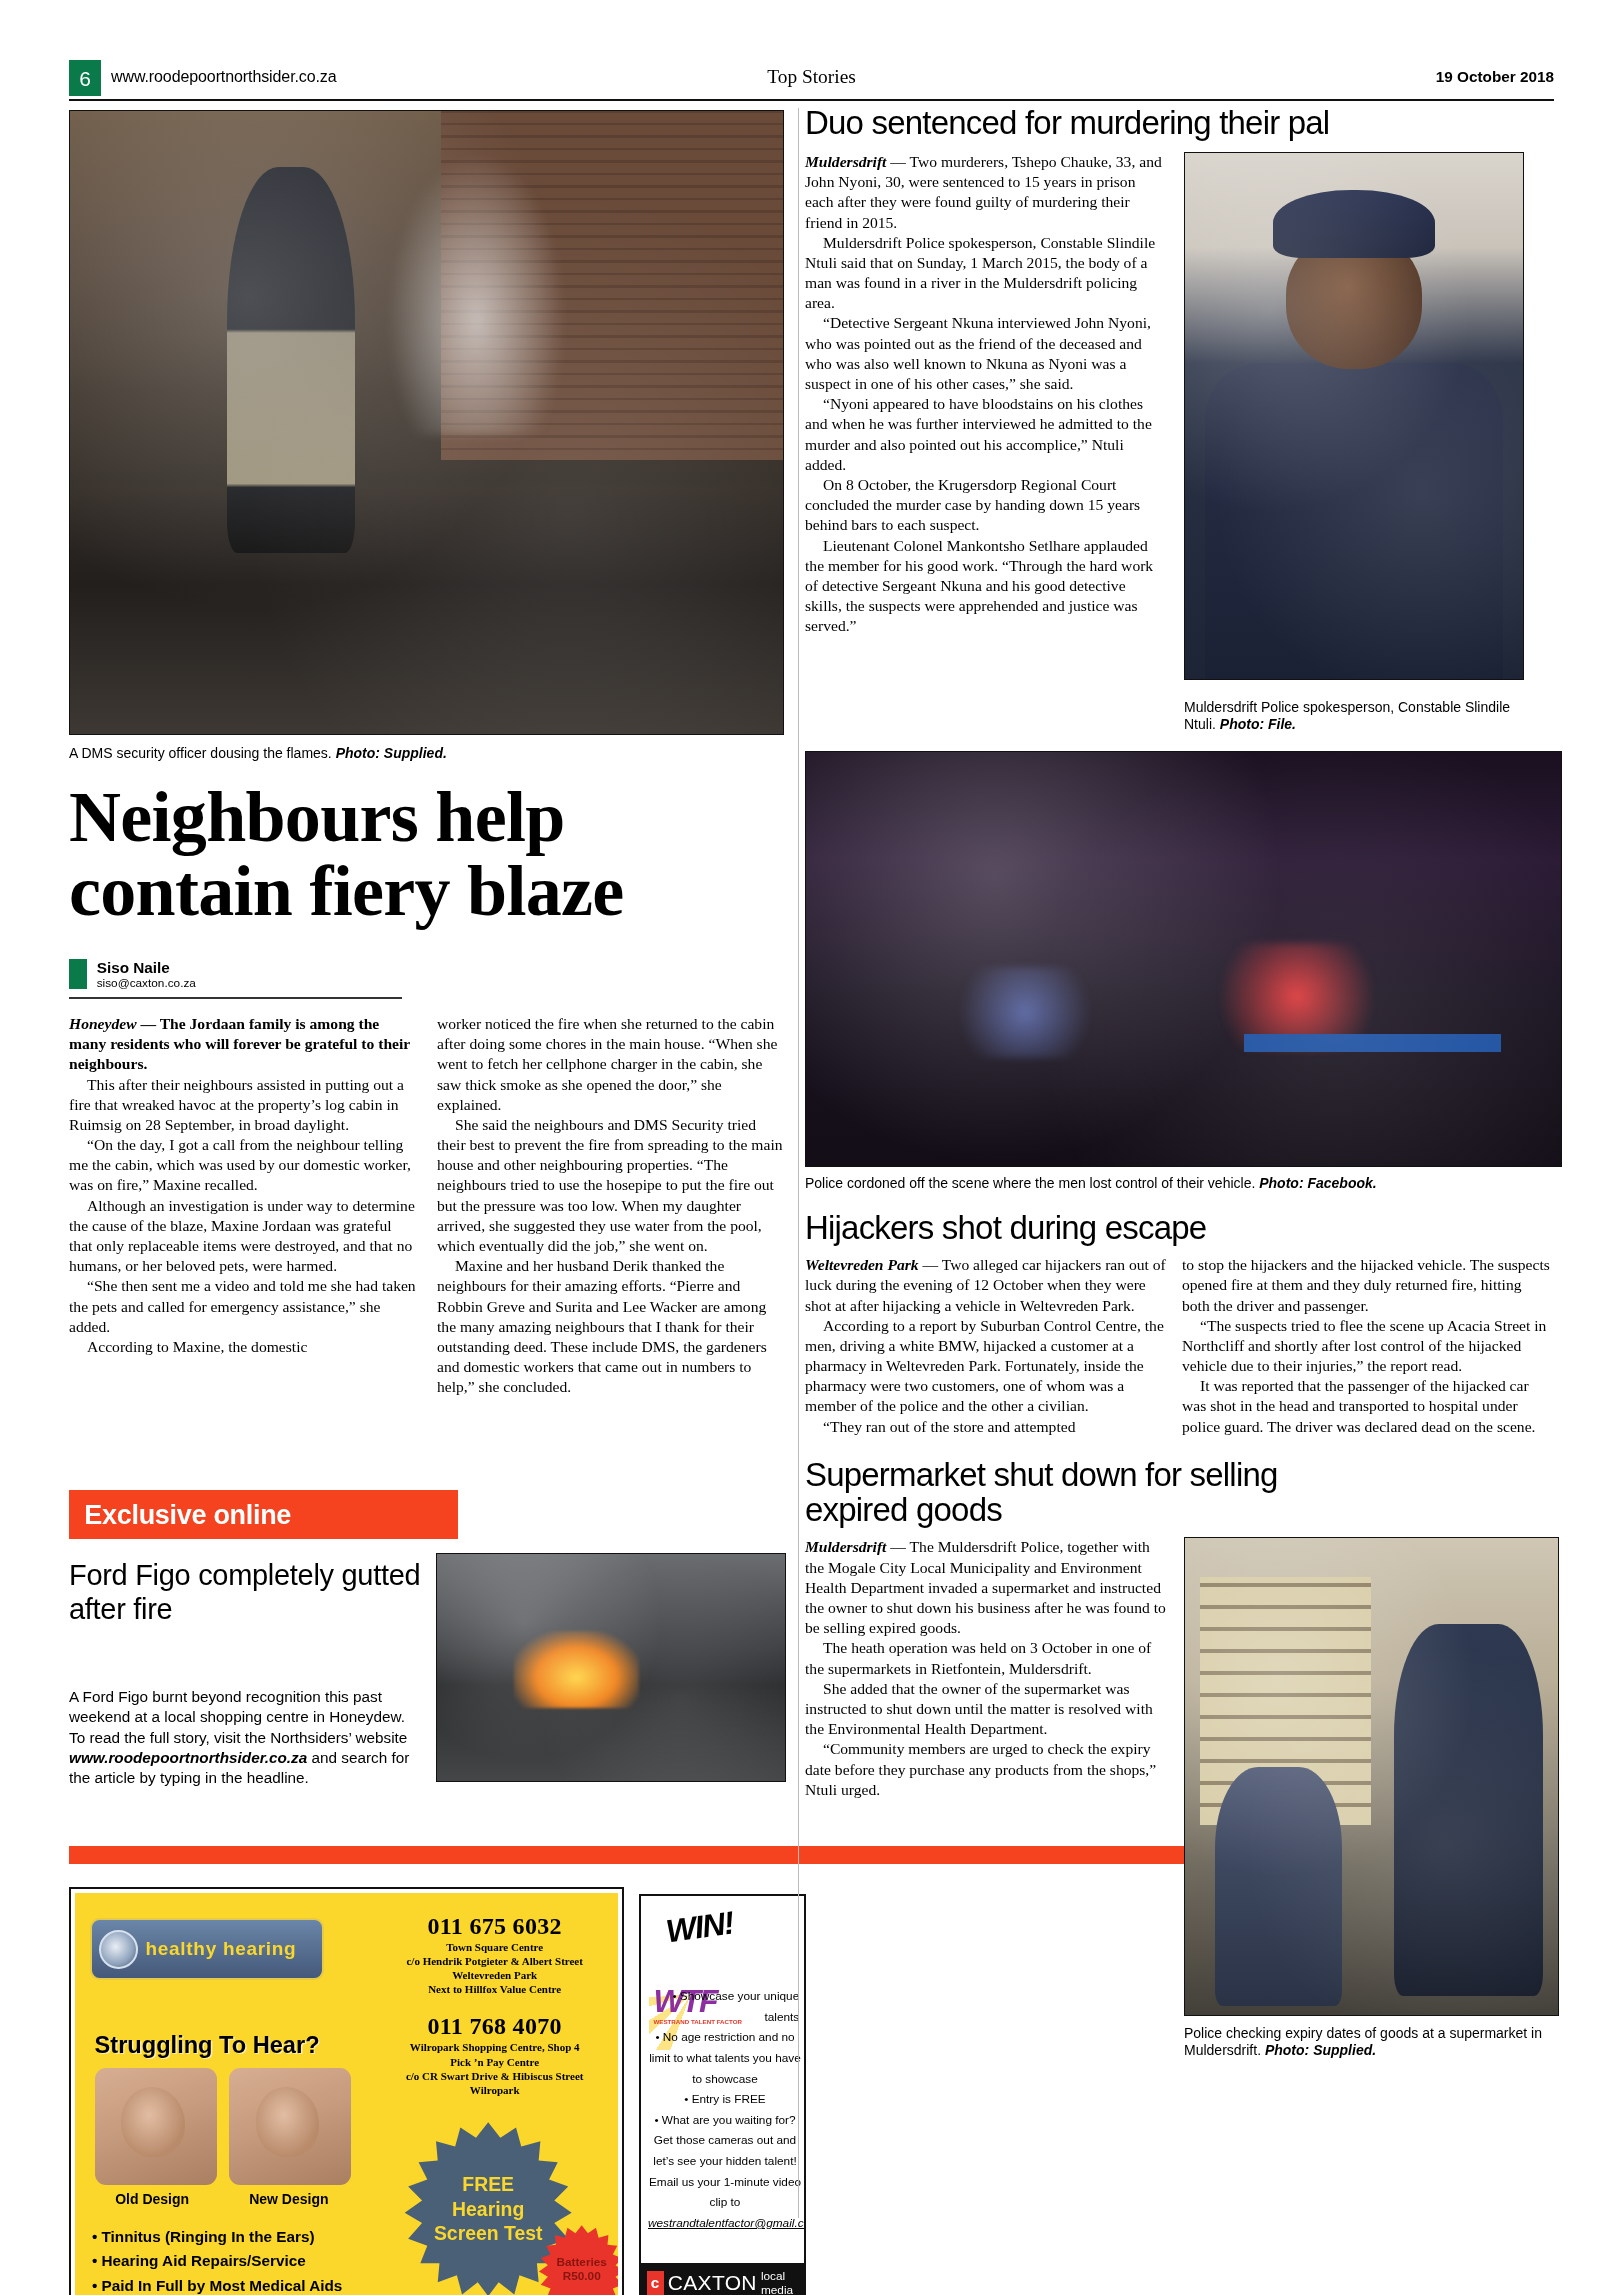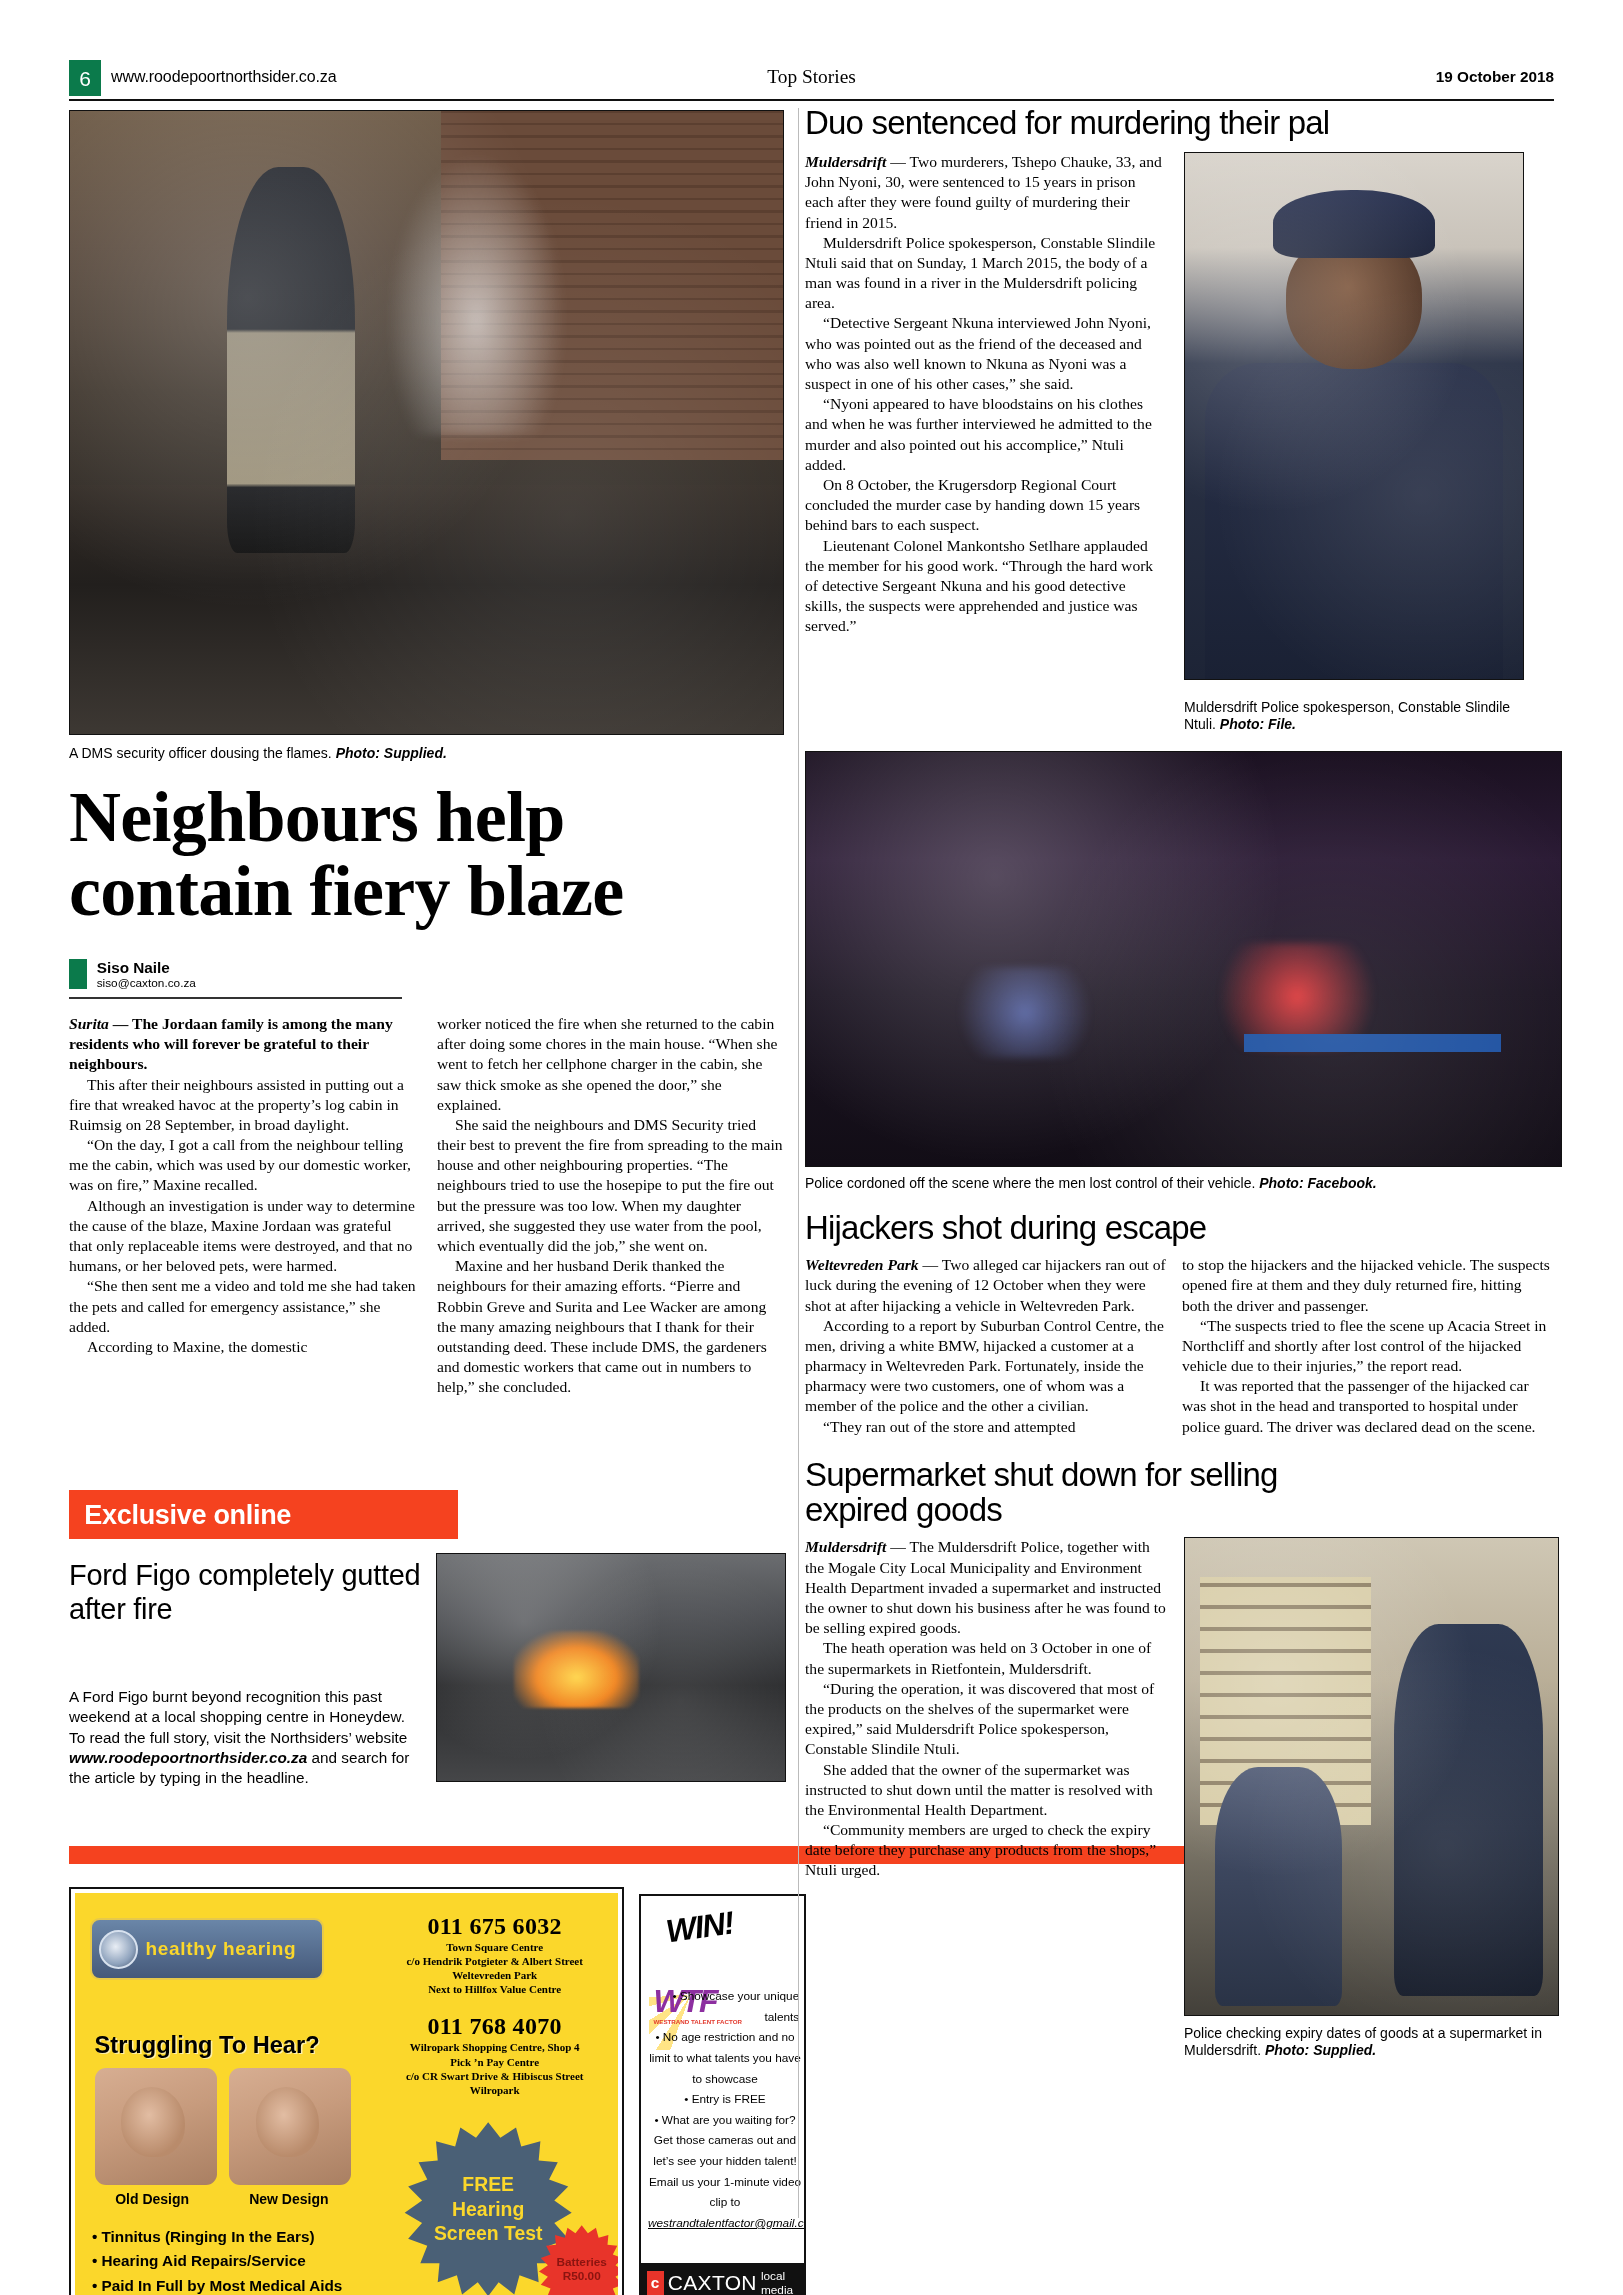--- a/index.html
+++ b/index.html
@@ -245,21 +245,21 @@
         <div>
           <div class="byline-name">Siso Naile</div>
           <div class="byline-mail">siso@caxton.co.za</div>
         </div>
       </div>
       <div class="byline-rule"></div>
     </div>
 
     <div class="lead-cols">
       <div class="col bodytext">
-        <p class="first"><i style="font-weight:bold">Surita</i> — The Jordaan family is among the many residents who will forever be grateful to their neighbours.</p>
+        <p class="first"><i style="font-weight:bold">Honeydew</i> — The Jordaan family is among the many residents who will forever be grateful to their neighbours.</p>
         <p>This after their neighbours assisted in putting out a fire that wreaked havoc at the property’s log cabin in Ruimsig on 28 September, in broad daylight.</p>
         <p>“On the day, I got a call from the neighbour telling me the cabin, which was used by our domestic worker, was on fire,” Maxine recalled.</p>
         <p>Although an investigation is under way to determine the cause of the blaze, Maxine Jordaan was grateful that only replaceable items were destroyed, and that no humans, or her beloved pets, were harmed.</p>
         <p>“She then sent me a video and told me she had taken the pets and called for emergency assistance,” she added.</p>
         <p>According to Maxine, the domestic</p>
       </div>
       <div class="col bodytext">
         <p class="noindent">worker noticed the fire when she returned to the cabin after doing some chores in the main house. “When she went to fetch her cellphone charger in the cabin, she saw thick smoke as she opened the door,” she explained.</p>
         <p>She said the neighbours and DMS Security tried their best to prevent the fire from spreading to the main house and other neighbouring properties. “The neighbours tried to use the hosepipe to put the fire out but the pressure was too low. When my daughter arrived, she suggested they use water from the pool, which eventually did the job,” she went on.</p>
         <p>Maxine and her husband Derik thanked the neighbours for their amazing efforts. “Pierre and Robbin Greve and Surita and Lee Wacker are among the many amazing neighbours that I thank for their outstanding deed. These include DMS, the gardeners and domestic workers that came out in numbers to help,” she concluded.</p>
@@ -401,21 +401,20 @@
 
     <h2 class="head-sans sm-head">
       <span>Supermarket shut down for selling</span><br>
       <span>expired goods</span>
     </h2>
 
     <div class="sm-wrap">
       <div class="txt bodytext">
         <p class="noindent"><i style="font-weight:bold">Muldersdrift</i> — The Muldersdrift Police, together with the Mogale City Local Municipality and Environment Health Department invaded a supermarket and instructed the owner to shut down his business after he was found to be selling expired goods.</p>
         <p>The heath operation was held on 3 October in one of the supermarkets in Rietfontein, Muldersdrift.</p>
-        <p>“During the operation, it was discovered that most of the products on the shelves of the supermarket were expired,” said Muldersdrift Police spokesperson, Constable Slindile Ntuli.</p>
         <p>She added that the owner of the supermarket was instructed to shut down until the matter is resolved with the Environmental Health Department.</p>
         <p>“Community members are urged to check the expiry date before they purchase any products from the shops,” Ntuli urged.</p>
       </div>
       <div>
         <div class="photo" id="shop-photo">
           <div class="shelf"></div>
             <div class="officer"></div>
             <div class="officer2"></div>
         </div>
         <div class="cap cap-shop">

